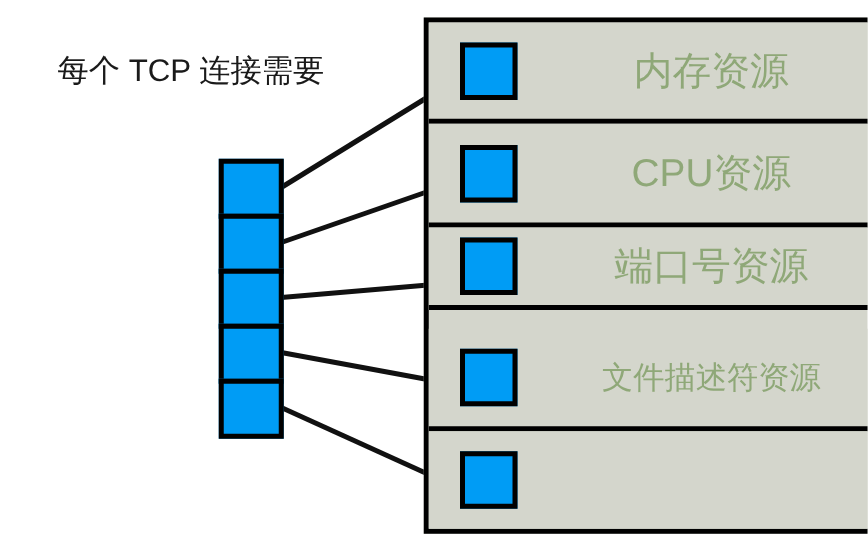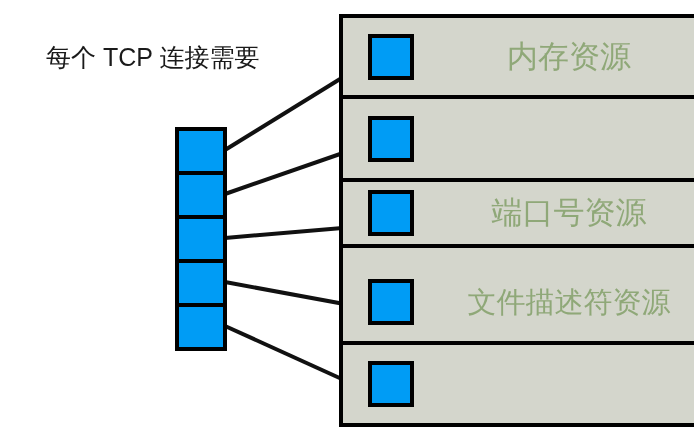--- a/index.html
+++ b/index.html
@@ -118,21 +118,21 @@
     right: 14px;
     top: 50%;
     transform: translateY(-50%);
     text-align: center;
     color: #8fa878;
     font-size: 31px;
     line-height: 34px;
     white-space: nowrap;
   }
   .row-label.small {
-    font-size: 29px;
+    font-size: 25px;
     line-height: 28px;
   }
 </style>
 </head>
 <body>
 
 <div id="diagram-root">
 
   <div class="caption">每个 TCP 连接需要</div>
 
@@ -155,20 +155,21 @@
   <div class="panel">
     <div class="panel-rows">
 
       <div class="panel-row r0">
         <div class="row-chip"></div>
         <div class="row-label">内存资源</div>
       </div>
 
       <div class="panel-row r1">
         <div class="row-chip"></div>
+        <div class="row-label">CPU资源</div>
       </div>
 
       <div class="panel-row r2">
         <div class="row-chip"></div>
         <div class="row-label">端口号资源</div>
       </div>
 
       <div class="panel-row r3">
         <div class="row-chip"></div>
         <div class="row-label small">文件描述符资源</div>

